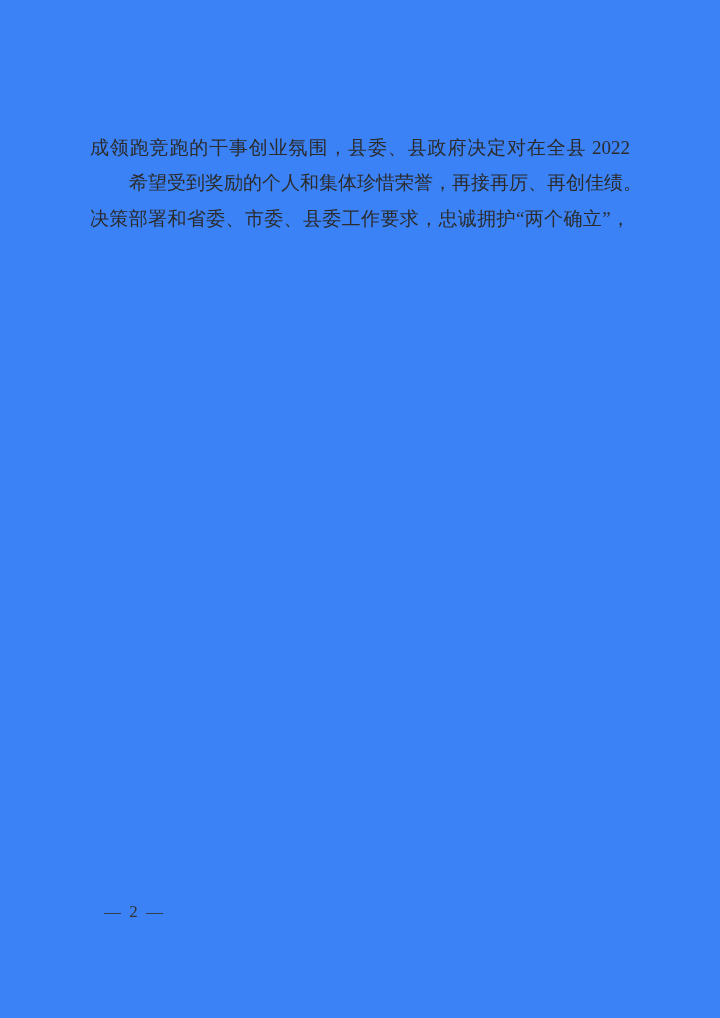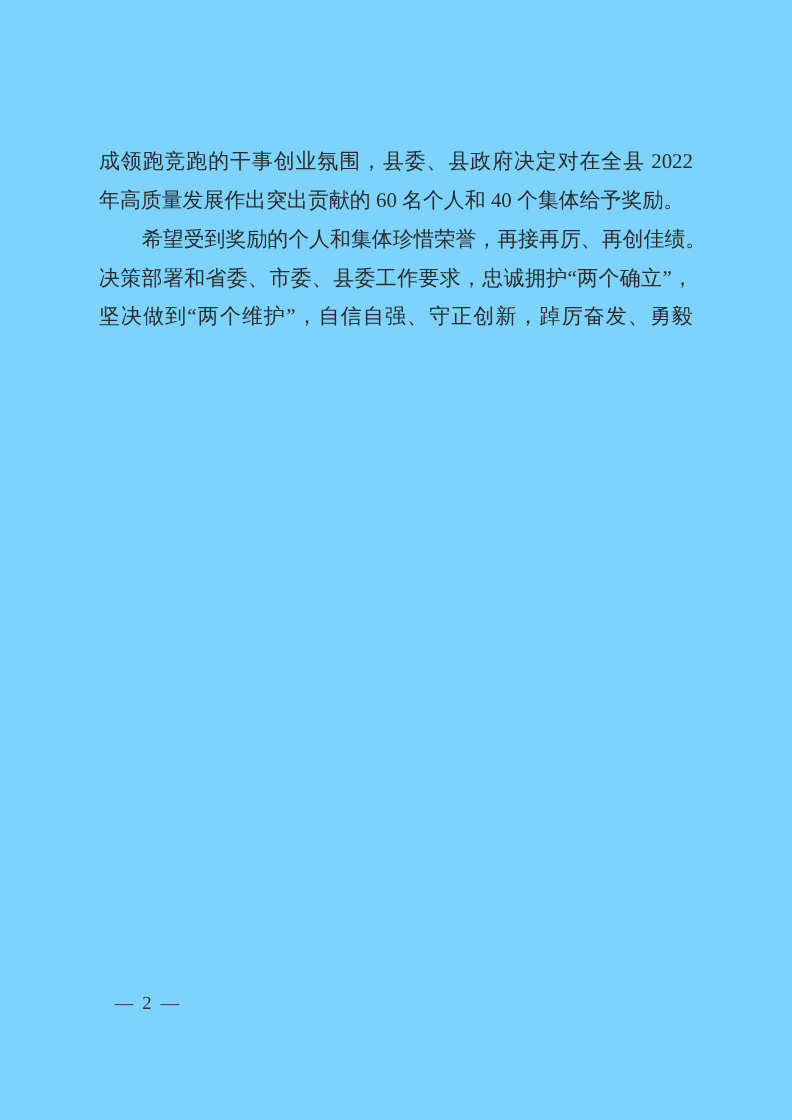--- a/index.html
+++ b/index.html
@@ -5,21 +5,21 @@
   html, body {
     margin: 0;
     padding: 0;
     background: #e8e8e8;
   }
   .page {
     position: relative;
     width: 720px;
     height: 1018px;
     margin: 0 auto;
-    background: #7dd3fc;
+    background: #3b82f6;
     overflow: hidden;
     font-family: "Liberation Serif", "DejaVu Serif", serif;
   }
   .content {
     position: absolute;
     left: 90px;
     top: 130px;
     width: 540px;
     color: #2b2b2b;
   }
@@ -48,19 +48,17 @@
     letter-spacing: 2px;
     color: #333333;
   }
 </style>
 </head>
 <body>
 
 <div class="page">
   <div class="content" id="document-body">
       <div class="line">成领跑竞跑的干事创业氛围，县委、县政府决定对在全县 2022</div>
-      <div class="line last">年高质量发展作出突出贡献的 60 名个人和 40 个集体给予奖励。</div>
       <div class="line indent">希望受到奖励的个人和集体珍惜荣誉，再接再厉、再创佳绩。</div>
       <div class="line">决策部署和省委、市委、县委工作要求，忠诚拥护“两个确立”，</div>
-      <div class="line">坚决做到“两个维护”，自信自强、守正创新，踔厉奋发、勇毅</div>
     </div>
   <div class="footer">— 2 —</div>
 </div>
 
 </body></html>

